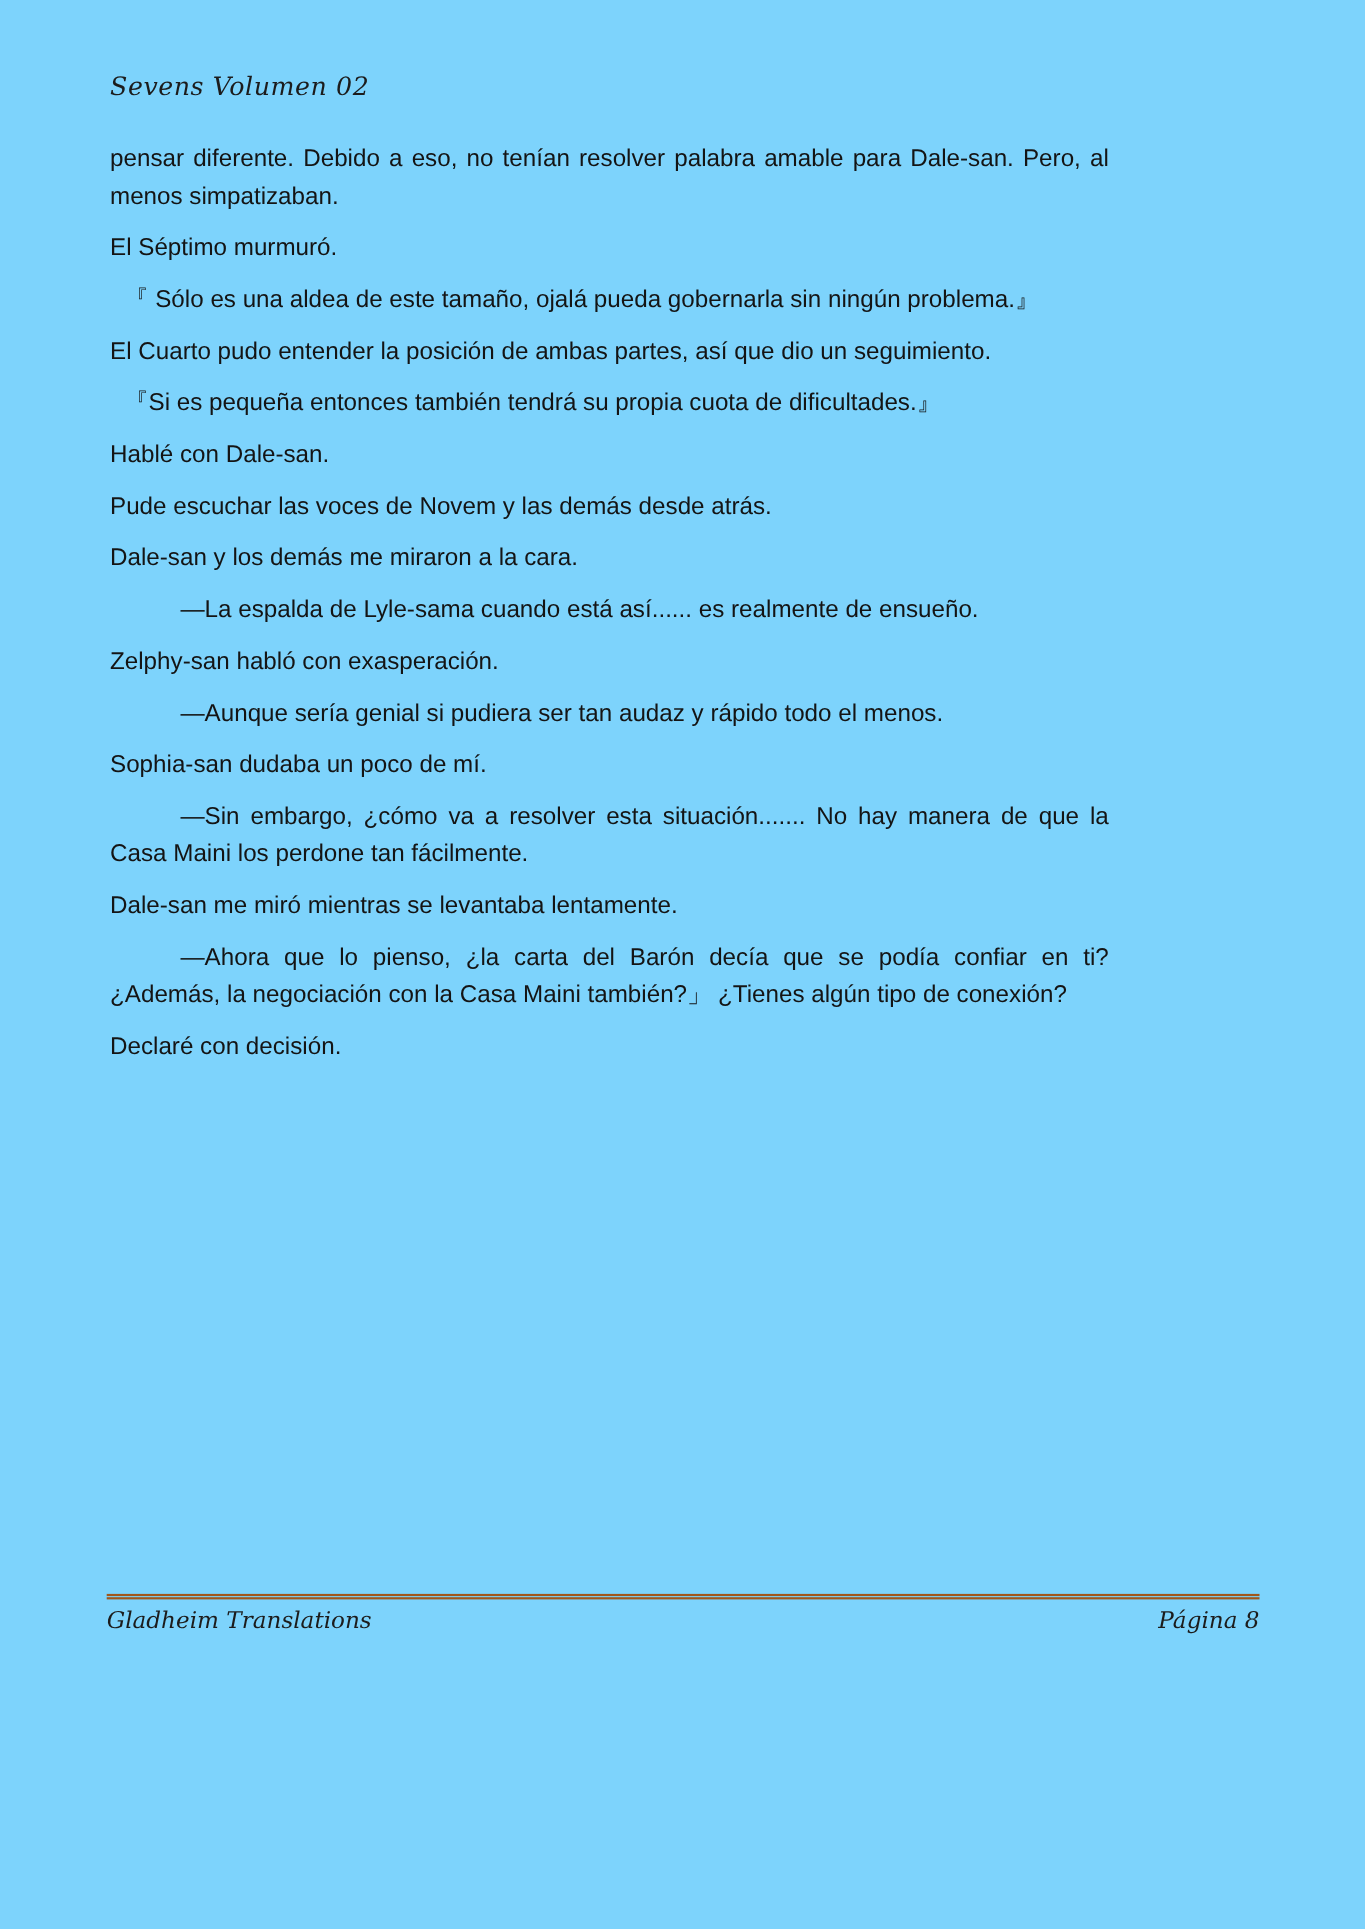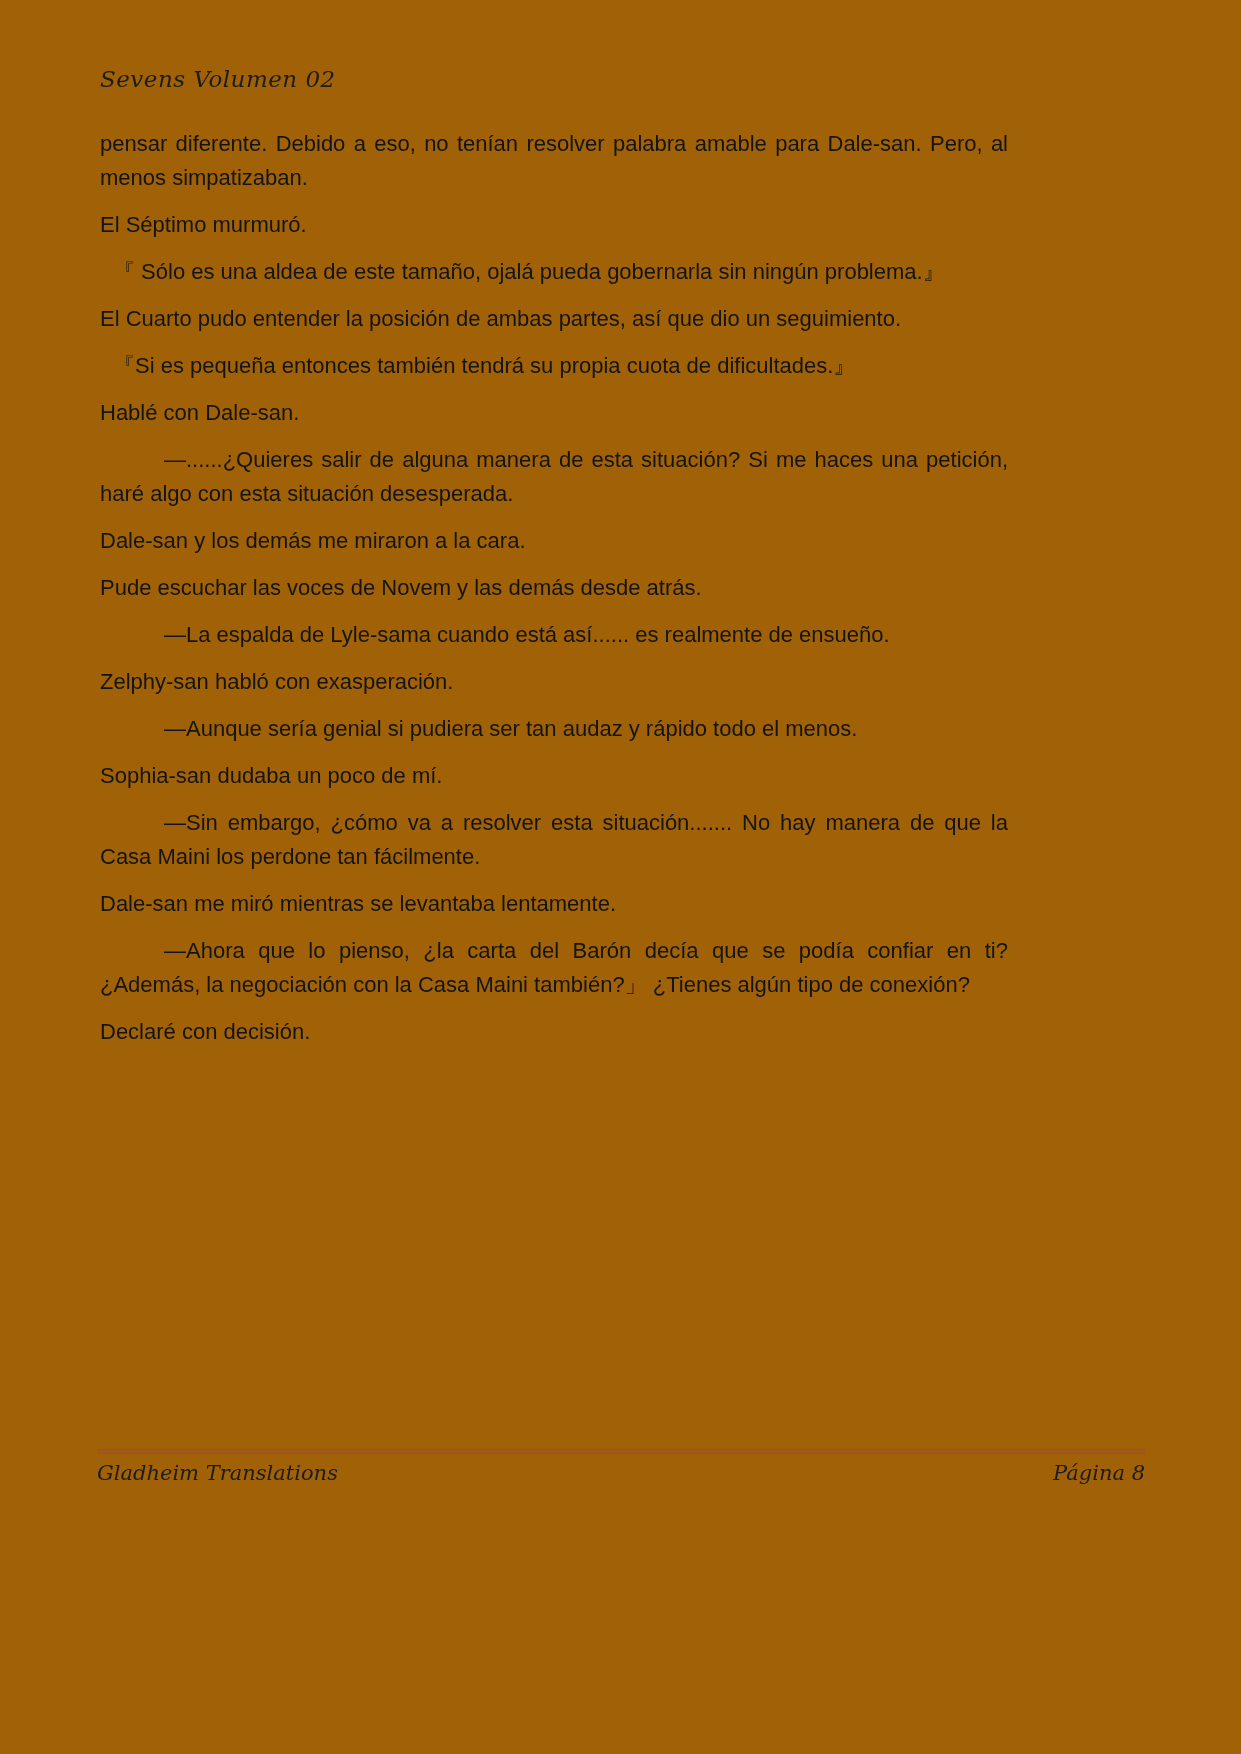--- a/index.html
+++ b/index.html
@@ -1,21 +1,21 @@
 <!DOCTYPE html>
 <html><head>
 <meta charset="utf-8">
 <style>
   html, body { margin: 0; padding: 0; background: #e8e8e8; }
   .page {
     position: relative;
     width: 1241px;
     height: 1754px;
     margin: 0 auto;
-    background: #a16207;
+    background: #7dd3fc;
     font-family: "Liberation Sans", sans-serif;
     color: #141414;
     overflow: hidden;
     box-sizing: border-box;
   }
   .header {
     position: absolute;
     top: 66px;
     left: 100px;
     right: 131px;
@@ -71,23 +71,22 @@
     <span>Sevens Volumen 02</span>
   </div>
 
   <div class="body-text">
     <p class="normal">pensar diferente. Debido a eso, no tenían resolver palabra amable para Dale-san. Pero, al menos simpatizaban.</p>
     <p class="normal">El Séptimo murmuró.</p>
     <p class="quote">『 Sólo es una aldea de este tamaño, ojalá pueda gobernarla sin ningún problema.』</p>
     <p class="normal">El Cuarto pudo entender la posición de ambas partes, así que dio un seguimiento.</p>
     <p class="quote">『Si es pequeña entonces también tendrá su propia cuota de dificultades.』</p>
     <p class="normal">Hablé con Dale-san.</p>
-    <p class="dialogue">—......¿Quieres salir de alguna manera de esta situación? Si me haces una petición, haré algo con esta situación desesperada.</p>
+    <p class="normal">Pude escuchar las voces de Novem y las demás desde atrás.</p>
     <p class="normal">Dale-san y los demás me miraron a la cara.</p>
-    <p class="normal">Pude escuchar las voces de Novem y las demás desde atrás.</p>
     <p class="dialogue">—La espalda de Lyle-sama cuando está así...... es realmente de ensueño.</p>
     <p class="normal">Zelphy-san habló con exasperación.</p>
     <p class="dialogue">—Aunque sería genial si pudiera ser tan audaz y rápido todo el menos.</p>
     <p class="normal">Sophia-san dudaba un poco de mí.</p>
     <p class="dialogue">—Sin embargo, ¿cómo va a resolver esta situación....... No hay manera de que la Casa Maini los perdone tan fácilmente.</p>
     <p class="normal">Dale-san me miró mientras se levantaba lentamente.</p>
     <p class="dialogue">—Ahora que lo pienso, ¿la carta del Barón decía que se podía confiar en ti? ¿Además, la negociación con la Casa Maini también?」 ¿Tienes algún tipo de conexión?</p>
     <p class="normal">Declaré con decisión.</p>
   </div>
 

